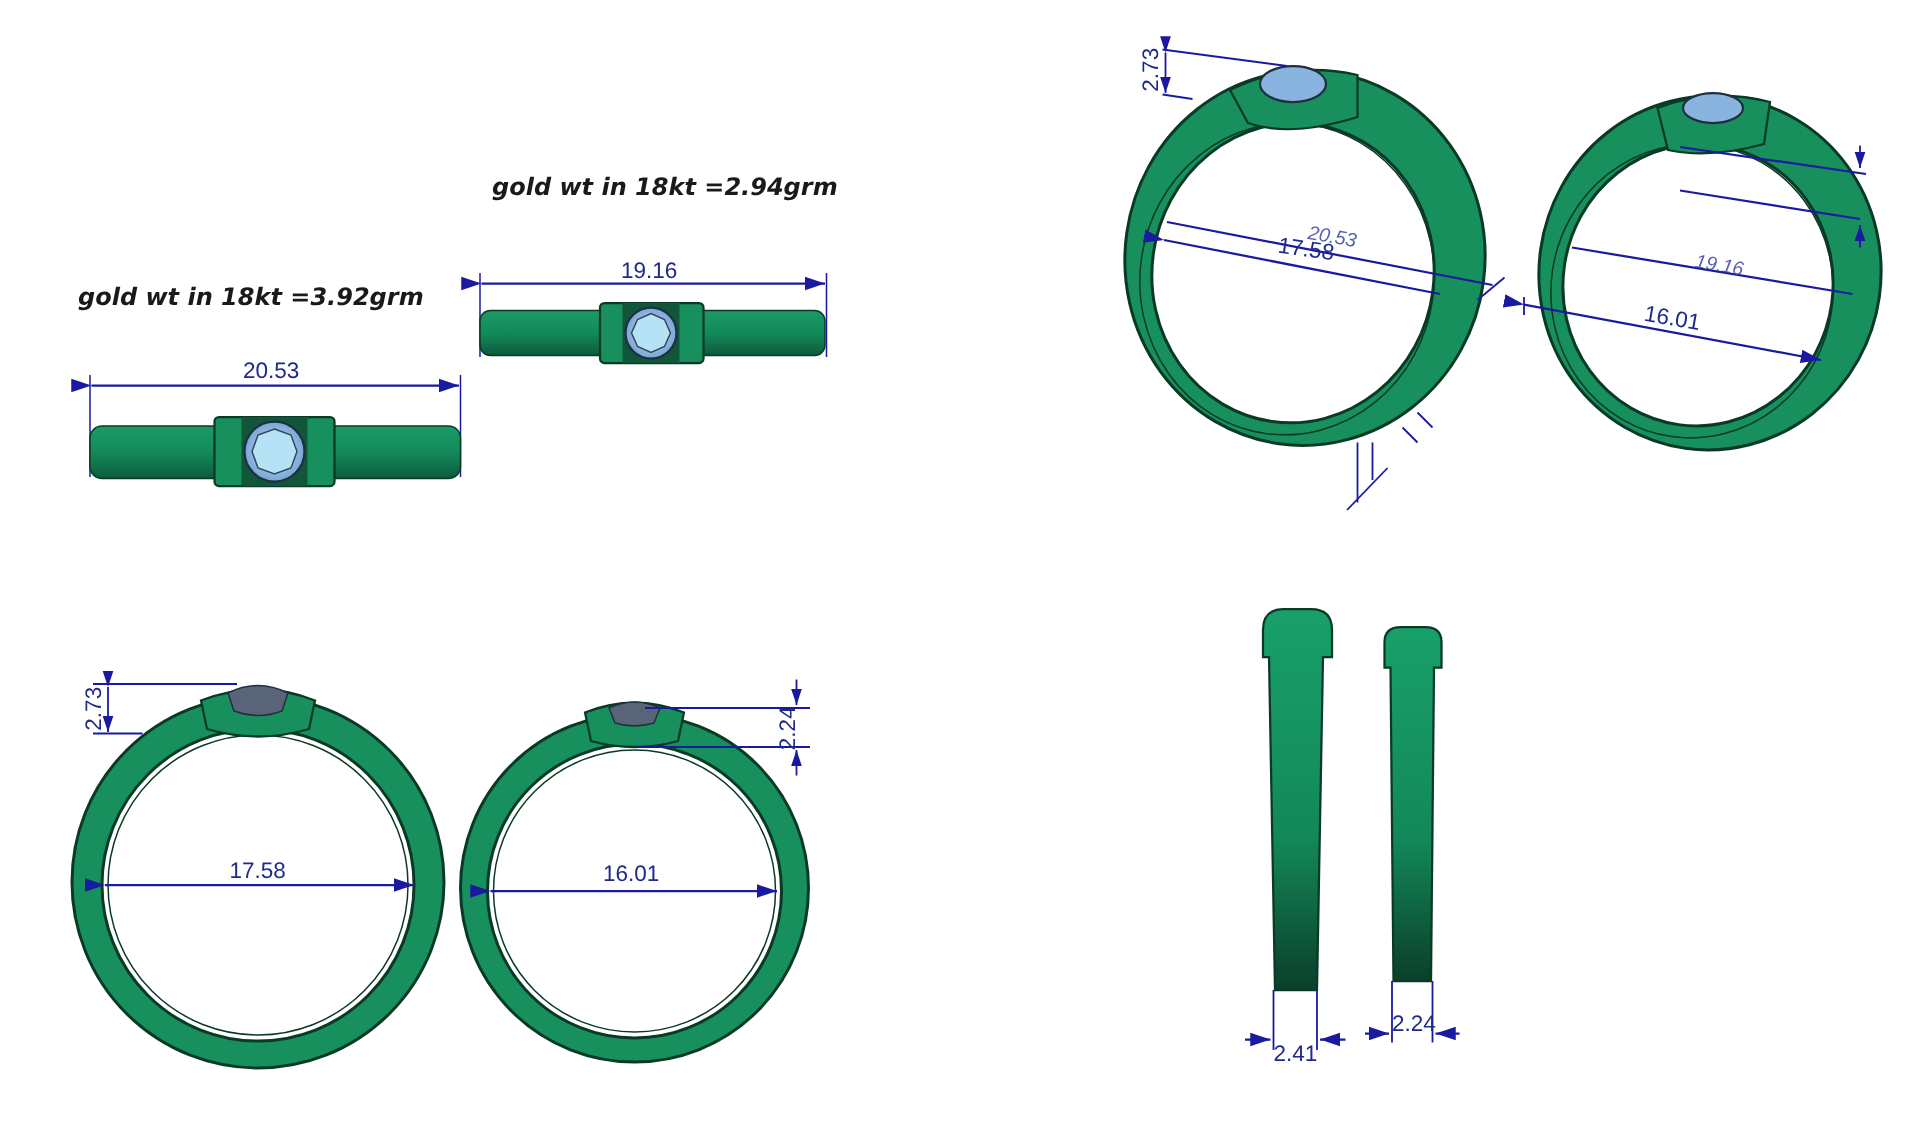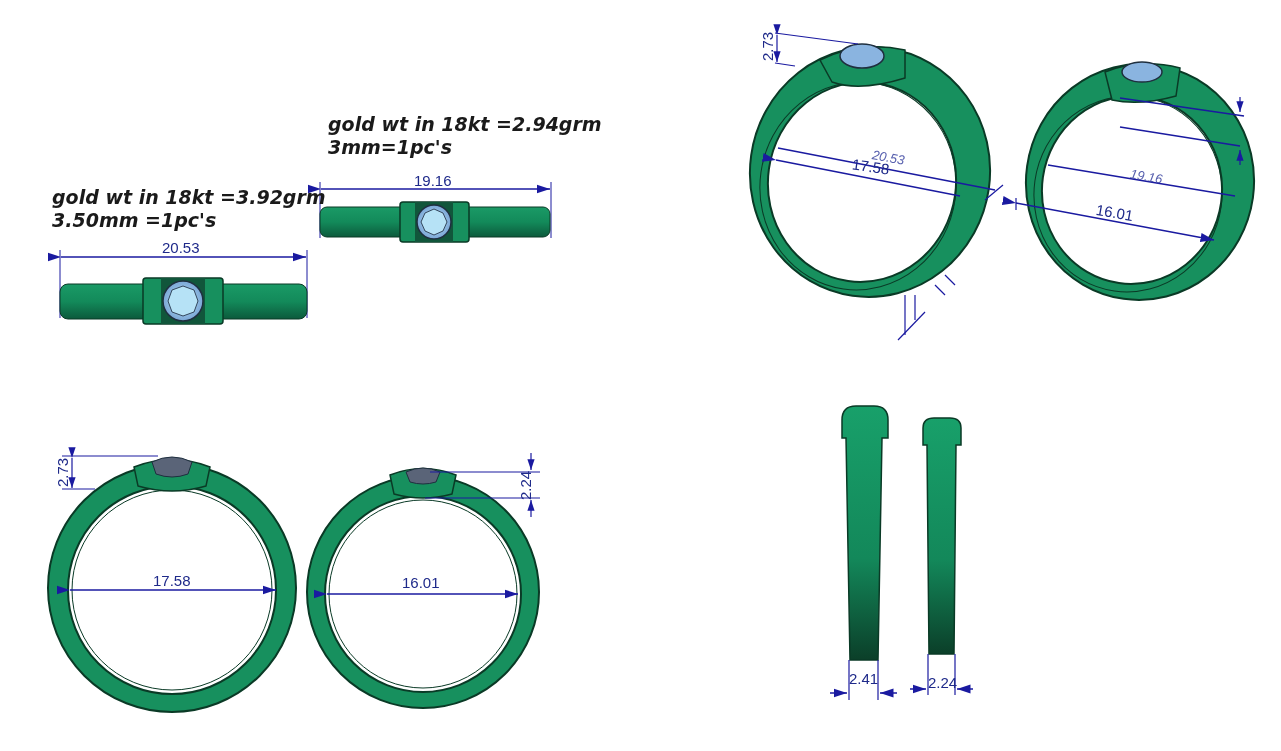--- a/index.html
+++ b/index.html
@@ -1,17 +1,17 @@
 <!DOCTYPE html>
 <html><head>
 <meta charset="utf-8">
 <style>
   html, body { margin:0; padding:0; background:#ffffff; }
   body { width:1281px; height:751px; position:relative; overflow:hidden; font-family:"Liberation Sans", sans-serif; }
-  .note { position:absolute; font-family:"DejaVu Sans", sans-serif; font-weight:bold; font-style:italic; font-size:19px; color:#1a1a1a; line-height:23px; white-space:nowrap; }
+  .note { position:absolute; font-family:"DejaVu Sans", sans-serif; font-weight:bold; font-style:italic; font-size:16px; color:#1a1a1a; line-height:23px; white-space:nowrap; }
   .dim { position:absolute; font-family:"Liberation Sans", sans-serif; font-size:15px; color:#1f2a8a; white-space:nowrap; }
   .dim.v { transform:rotate(-90deg); transform-origin:center; }
   .dim.faint { color:#3a44a0; font-style:italic; font-size:13px; opacity:.85; }
   svg.layer { position:absolute; left:0; top:0; }
 </style>
 </head>
 <body>
 
 <svg class="layer" width="1281" height="751">
   <defs>
@@ -127,35 +127,33 @@
     <path d="M923,428 Q923,418 934,418 L950,418 Q961,418 961,428 L961,445 L956,445 L954,654 L929,654 L927,445 L923,445 Z" fill="url(#bandSide)" stroke="#0a3a26" stroke-width="1.5"></path>
     <line x1="928" y1="654" x2="928" y2="695" stroke="#1a1aa0" stroke-width="1.2"></line>
     <line x1="955" y1="654" x2="955" y2="695" stroke="#1a1aa0" stroke-width="1.2"></line>
     <line x1="910" y1="689" x2="926" y2="689" stroke="#1a1aa0" stroke-width="1.5" marker-end="url(#arr)"></line>
     <line x1="973" y1="689" x2="957" y2="689" stroke="#1a1aa0" stroke-width="1.5" marker-end="url(#arr)"></line>
   </g>
 </svg>
 
 <div class="note" style="left:52px; top:186px;font-style:italic;">
   <div>gold wt in 18kt =3.92grm</div>
-  <div>3.50mm =1pc's</div>
 </div>
 <div class="note" style="left:328px; top:113px;">
   <div>gold wt in 18kt =2.94grm</div>
-  <div>3mm=1pc's</div>
 </div>
 
 <div class="dim" style="left:162px; top:239px;">20.53</div>
 <div class="dim" style="left:414px; top:172px;">19.16</div>
 
 <div class="dim v" style="left:48px; top:464px;">2.73</div>
 <div class="dim" style="left:153px; top:572px;">17.58</div>
 <div class="dim v" style="left:511px; top:477px;">2.24</div>
 <div class="dim" style="left:402px; top:574px;">16.01</div>
 
 <div class="dim v" style="left:753px; top:38px;">2.73</div>
 <div class="dim" style="left:852px; top:158px; transform:rotate(8deg);">17.58</div>
 <div class="dim faint" style="left:872px; top:150px; transform:rotate(10deg);">20.53</div>
 <div class="dim faint" style="left:1130px; top:169px; transform:rotate(10deg);">19.16</div>
 <div class="dim" style="left:1096px; top:204px; transform:rotate(10deg);">16.01</div>
 
-<div class="dim" style="left:849px; top:670px;">2.41</div>
+<div class="dim" style="left:849px; top:694px;">2.41</div>
 <div class="dim" style="left:928px; top:674px;">2.24</div>
 
 </body></html>

